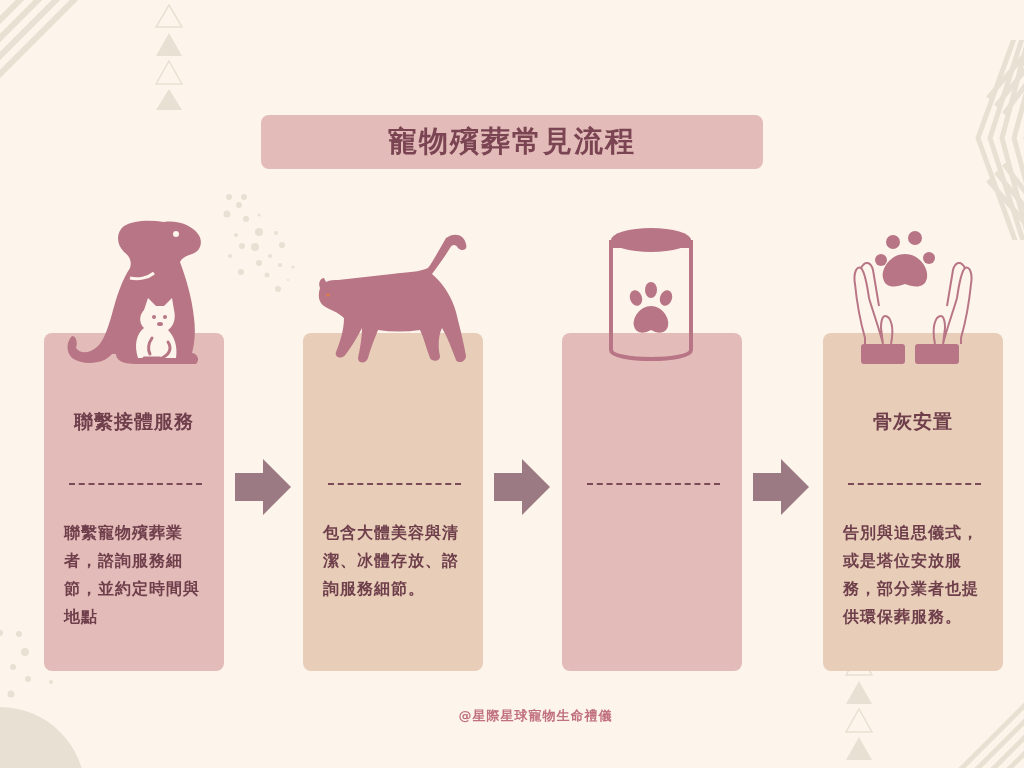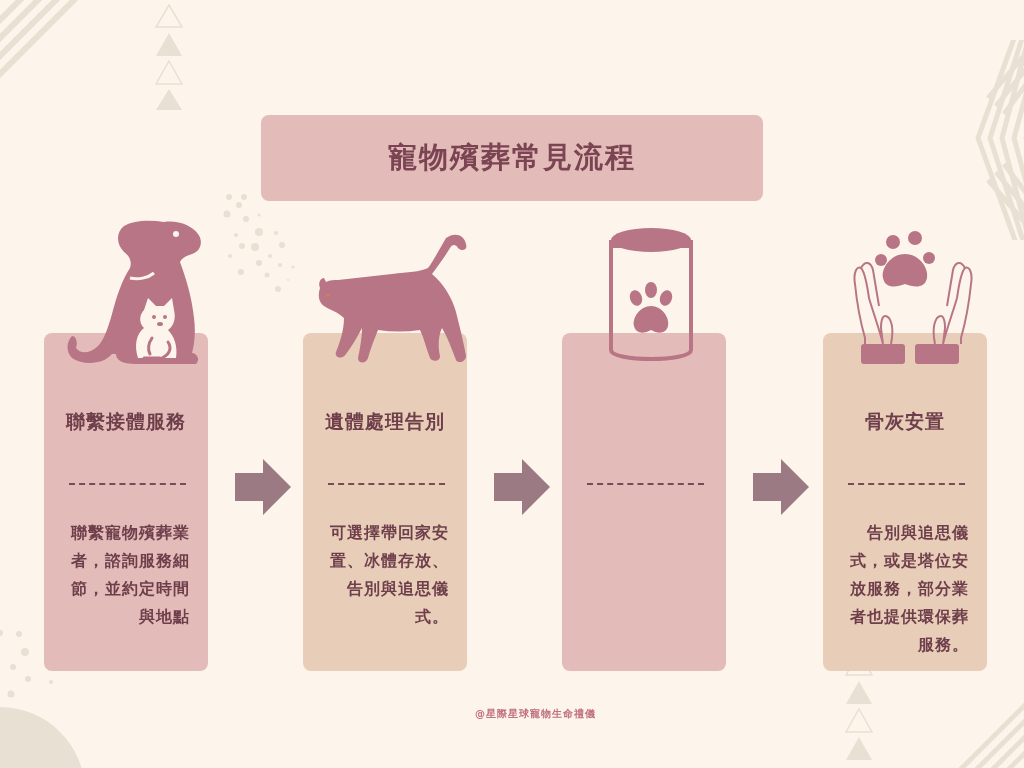--- a/index.html
+++ b/index.html
@@ -3,51 +3,51 @@
 <meta charset="utf-8">
 <style>
   html, body { margin:0; padding:0; }
   body {
     width:1024px; height:768px; position:relative; overflow:hidden;
     background:#fdf5eb;
     font-family:"DejaVu Serif", "Liberation Serif", serif;
   }
   .deco { position:absolute; }
   .title-box {
-    position:absolute; left:261px; top:115px; width:502px; height:86px;
+    position:absolute; left:261px; top:115px; width:502px; height:54px;
     background:#e3bbb8; border-radius:8px;
     display:flex; align-items:center; justify-content:center;
   }
   .title-text {
     color:#7a4452; font-size:29px; font-weight:bold; letter-spacing:2px;
   }
   .card {
-    position:absolute; top:333px; width:164px; height:338px;
+    position:absolute; top:333px; width:180px; height:338px;
     border-radius:8px;
   }
   .card.pink { background:#e3bbb8; }
   .card.tan { background:#e8cdb8; }
   .card-title {
     position:absolute; left:0; right:0; top:76px; text-align:center;
     color:#6e3f4b; font-size:19px; font-weight:bold; letter-spacing:1px;
   }
   .card-divider {
     position:absolute; left:25px; right:22px; top:150px;
     border-top:2px dashed #7a4a56;
   }
   .card-desc {
-    position:absolute; left:20px; right:18px; top:186px; text-align:right;
+    position:absolute; left:20px; right:18px; top:186px; text-align:left;
     color:#6e3f4b; font-size:16px; font-weight:bold; line-height:28px;
     letter-spacing:1px;
   }
   .arrow { position:absolute; top:459px; width:56px; height:56px; }
   .icon { position:absolute; }
   .footer {
     position:absolute; left:0; right:0; top:707px; text-align:center;
-    color:#c0707f; font-size:10px; font-weight:bold; letter-spacing:1px;
+    color:#c0707f; font-size:13px; font-weight:bold; letter-spacing:1px;
     font-family:"DejaVu Sans", "Liberation Sans", sans-serif;
     padding-left:47px;
   }
 </style>
 </head>
 <body>
 
 <svg class="deco" style="left:0;top:0" width="80" height="80" viewBox="0 0 80 80">
   <g stroke="#e8e0d2" stroke-width="6">
     <line x1="-10" y1="30" x2="30" y2="-10"></line>
@@ -143,23 +143,22 @@
   <span class="title-text">寵物殯葬常見流程</span>
 </div>
 
 <div class="card pink" style="left:44px;">
   <div class="card-title">聯繫接體服務</div>
   <div class="card-divider"></div>
   <div class="card-desc">聯繫寵物殯葬業者，諮詢服務細節，並約定時間與地點</div>
 </div>
 
 <div class="card tan" style="left:303px;">
-  <div class="card-title">遺體處理告別</div>
-  <div class="card-divider"></div>
-  <div class="card-desc">可選擇帶回家安置、冰體存放、告別與追思儀式。</div>
+  <div class="card-divider"></div>
+  <div class="card-desc">包含大體美容與清潔、冰體存放、諮詢服務細節。</div>
 </div>
 
 <div class="card pink" style="left:562px;">
   <div class="card-divider"></div>
 </div>
 
 <div class="card tan" style="left:823px;">
   <div class="card-title">骨灰安置</div>
   <div class="card-divider"></div>
   <div class="card-desc">告別與追思儀式，或是塔位安放服務，部分業者也提供環保葬服務。</div>

